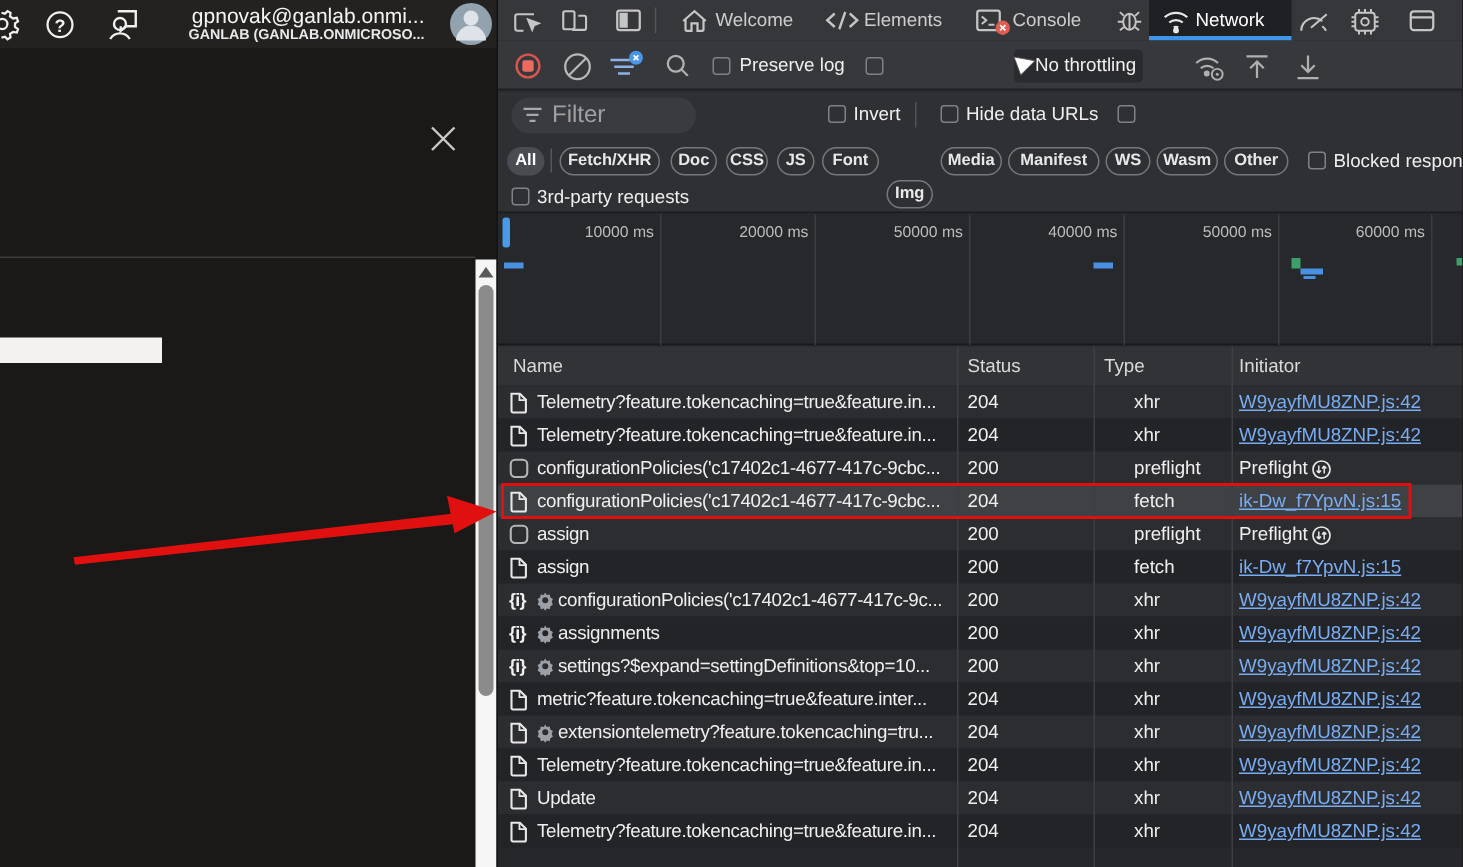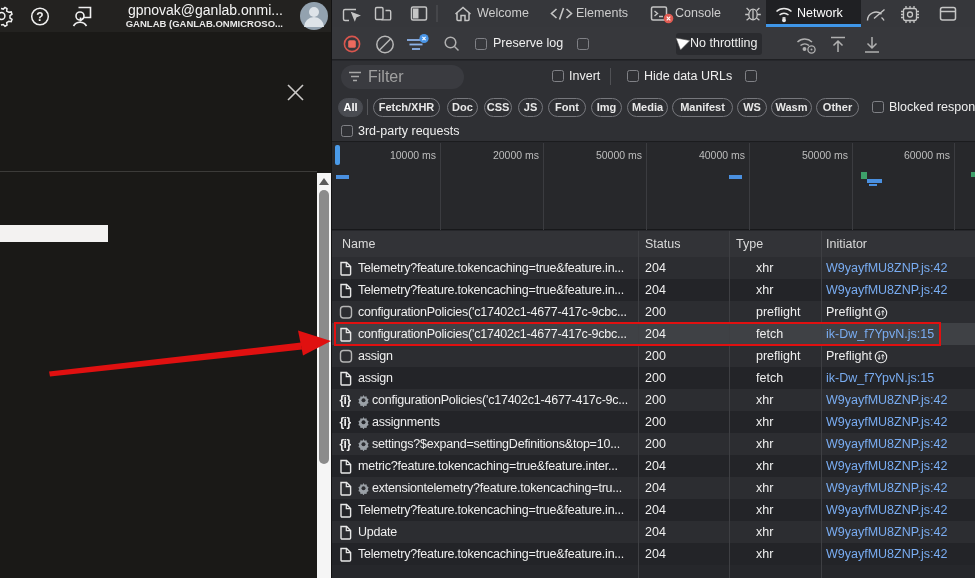--- a/index.html
+++ b/index.html
@@ -40,21 +40,21 @@
   .hcell { position:absolute; color:#dadada; font-size:12.5px; line-height:26px; top:0; }
 
   .row { position:absolute; left:0; width:643px; height:22px; }
   .rl { background:#2c2d31; }
   .rd { background:#232428; }
   .rh { background:#3f4145; }
   .nm { position:absolute; color:#efefef; font-size:12.5px; letter-spacing:-0.22px; line-height:22px; top:0; white-space:nowrap; overflow:hidden; }
   .st { position:absolute; left:313px; color:#efefef; font-size:12.5px; line-height:22px; top:0; }
   .tp { position:absolute; left:404px; color:#efefef; font-size:12.5px; line-height:22px; top:0;margin-left:20px; }
   .in { position:absolute; left:494px; color:#efefef; font-size:12.5px; line-height:22px; top:0; white-space:nowrap; }
-  .lk { color:#79acf1; }
+  .lk { color:#79acf1; text-decoration:underline; }
 
   #redrect { position:absolute; left:334px; top:322px; width:607px; height:24px; border:2.5px solid #e01010; }
 
   .icn { position:absolute; left:7px; top:4px; }
   .ic2 { position:absolute; left:25px; top:5px; }
   .jic { position:absolute; left:5px; top:0; width:16px; text-align:center; color:#f0f0f0;
          font-size:12px; font-weight:bold; line-height:22px; letter-spacing:-0.5px; }
   .nm { max-width:277px; text-overflow:ellipsis; }
   .nm2 { max-width:263px; }
   .pfi { position:absolute; top:5px; }
@@ -232,21 +232,21 @@
     <div class="abs" style="left:312px; top:64px; color:#efefef; font-size:12.5px; line-height:24px;">Hide data URLs</div>
     <div class="cb" style="left:413px; top:70px;"></div>
 
     <div class="pill" style="left:6px; width:25px; background:#4a4c52; border-color:#4a4c52; color:#fff;">All</div>
     <div class="abs" style="left:35px; top:99px; width:1px; height:16px; background:#55565a;"></div>
     <div class="pill" style="left:41px; width:67px;">Fetch/XHR</div>
     <div class="pill" style="left:115px; width:31px;">Doc</div>
     <div class="pill" style="left:152px; width:28px;">CSS</div>
     <div class="pill" style="left:186px; width:25px;">JS</div>
     <div class="pill" style="left:216px; width:38px;">Font</div>
-    <div class="pill" style="left:259px; width:31px;">Img</div>
+    <div class="pill" style="left:259px; width:31px;margin-top:22px;">Img</div>
     <div class="pill" style="left:295px; width:41px;">Media</div>
     <div class="pill" style="left:340px; width:61px;">Manifest</div>
     <div class="pill" style="left:405px; width:30px;">WS</div>
     <div class="pill" style="left:439px; width:41px;">Wasm</div>
     <div class="pill" style="left:484px; width:43px;">Other</div>
     <div class="cb" style="left:540px; top:101px;"></div>
     <div class="abs" style="left:557px; top:95px; color:#efefef; font-size:12.5px; line-height:24px; white-space:nowrap;">Blocked respons</div>
     <div class="cb" style="left:9px; top:125px;"></div>
     <div class="abs" style="left:26px; top:119px; color:#efefef; font-size:12.5px; line-height:24px;">3rd-party requests</div>
 

